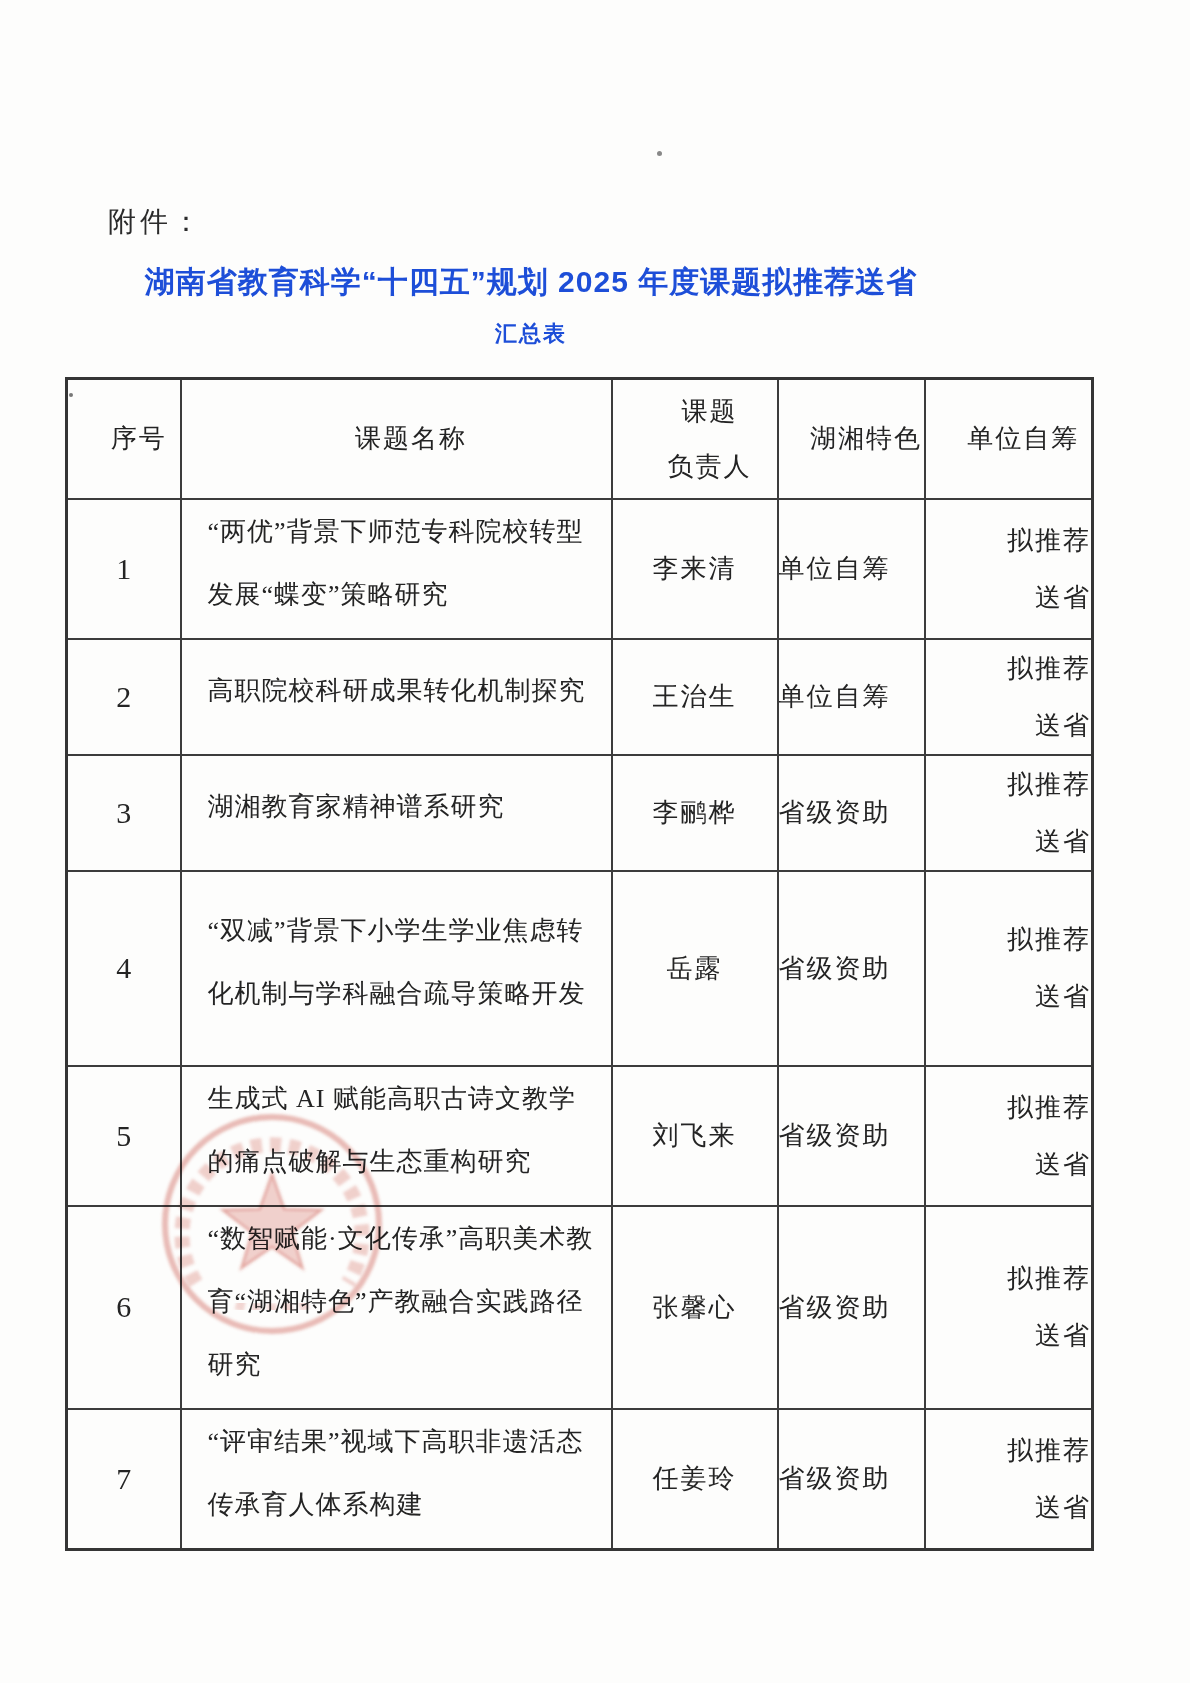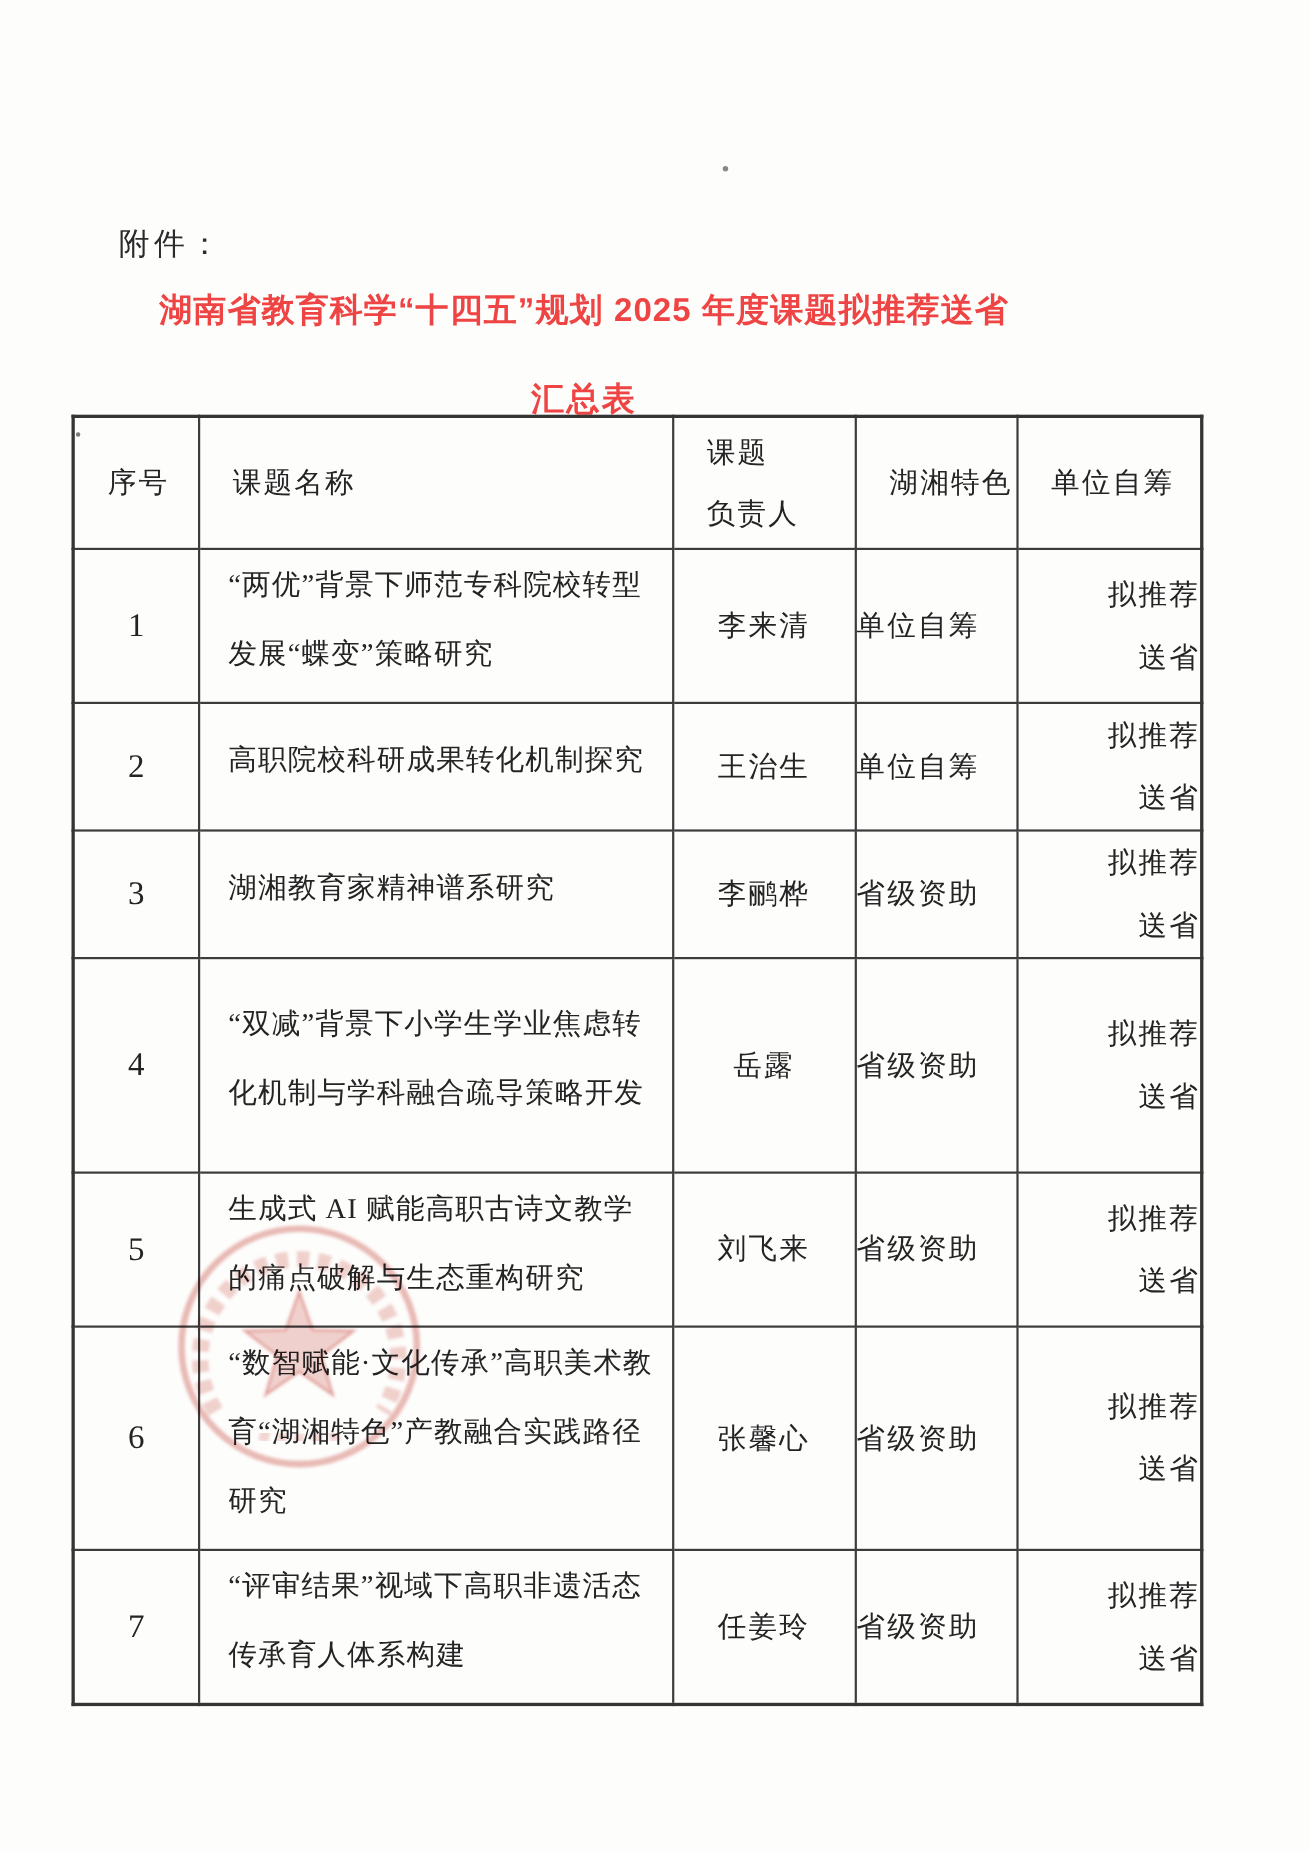--- a/index.html
+++ b/index.html
@@ -12,38 +12,38 @@
     overflow:hidden;
   }
   .attachment-label{
     position:absolute;left:108px;top:203px;
     font-size:28px;letter-spacing:4px;color:#2b2b2b;
   }
   .title-wrap{
     position:absolute;left:0;top:262px;width:1062px;
     text-align:center;
     font-family:"Liberation Sans","DejaVu Sans",sans-serif;
-    font-weight:700;color:#ef4444;
+    font-weight:700;color:#1d4ed8;
   }
   .title-line1{font-size:30px;letter-spacing:1px;}
-  .title-line2{font-size:30px;letter-spacing:2px;margin-top:40px;}
+  .title-line2{font-size:22px;letter-spacing:2px;margin-top:16px;}
   table.topics{
     position:absolute;left:65px;top:377px;
     width:1026px;
     border-collapse:collapse;table-layout:fixed;
     font-size:26px;color:#242424;
   }
   table.topics td{
     border:2px solid #3c3c3c;
     padding:0;
     vertical-align:middle;
     background:transparent;
   }
   table.topics{border:3px solid #353535;}
-  tr.hdr td{text-align:left;letter-spacing:2px;padding-left:30px;}
+  tr.hdr td{text-align:center;letter-spacing:2px;padding-left:30px;}
   td.c-no{text-align:center;font-family:"Liberation Serif","DejaVu Serif",serif;font-size:30px;}
   td.c-title{text-align:left;}
   td.c-title .t{
     display:block;padding:0 15px 12px 26px;
     line-height:63px;letter-spacing:1px;
     max-width:390px;
   }
   td.c-leader{text-align:center;letter-spacing:2px;margin-top:26px;}
   td.c-cat{letter-spacing:2px;}
   td.c-res{text-align:right;}

